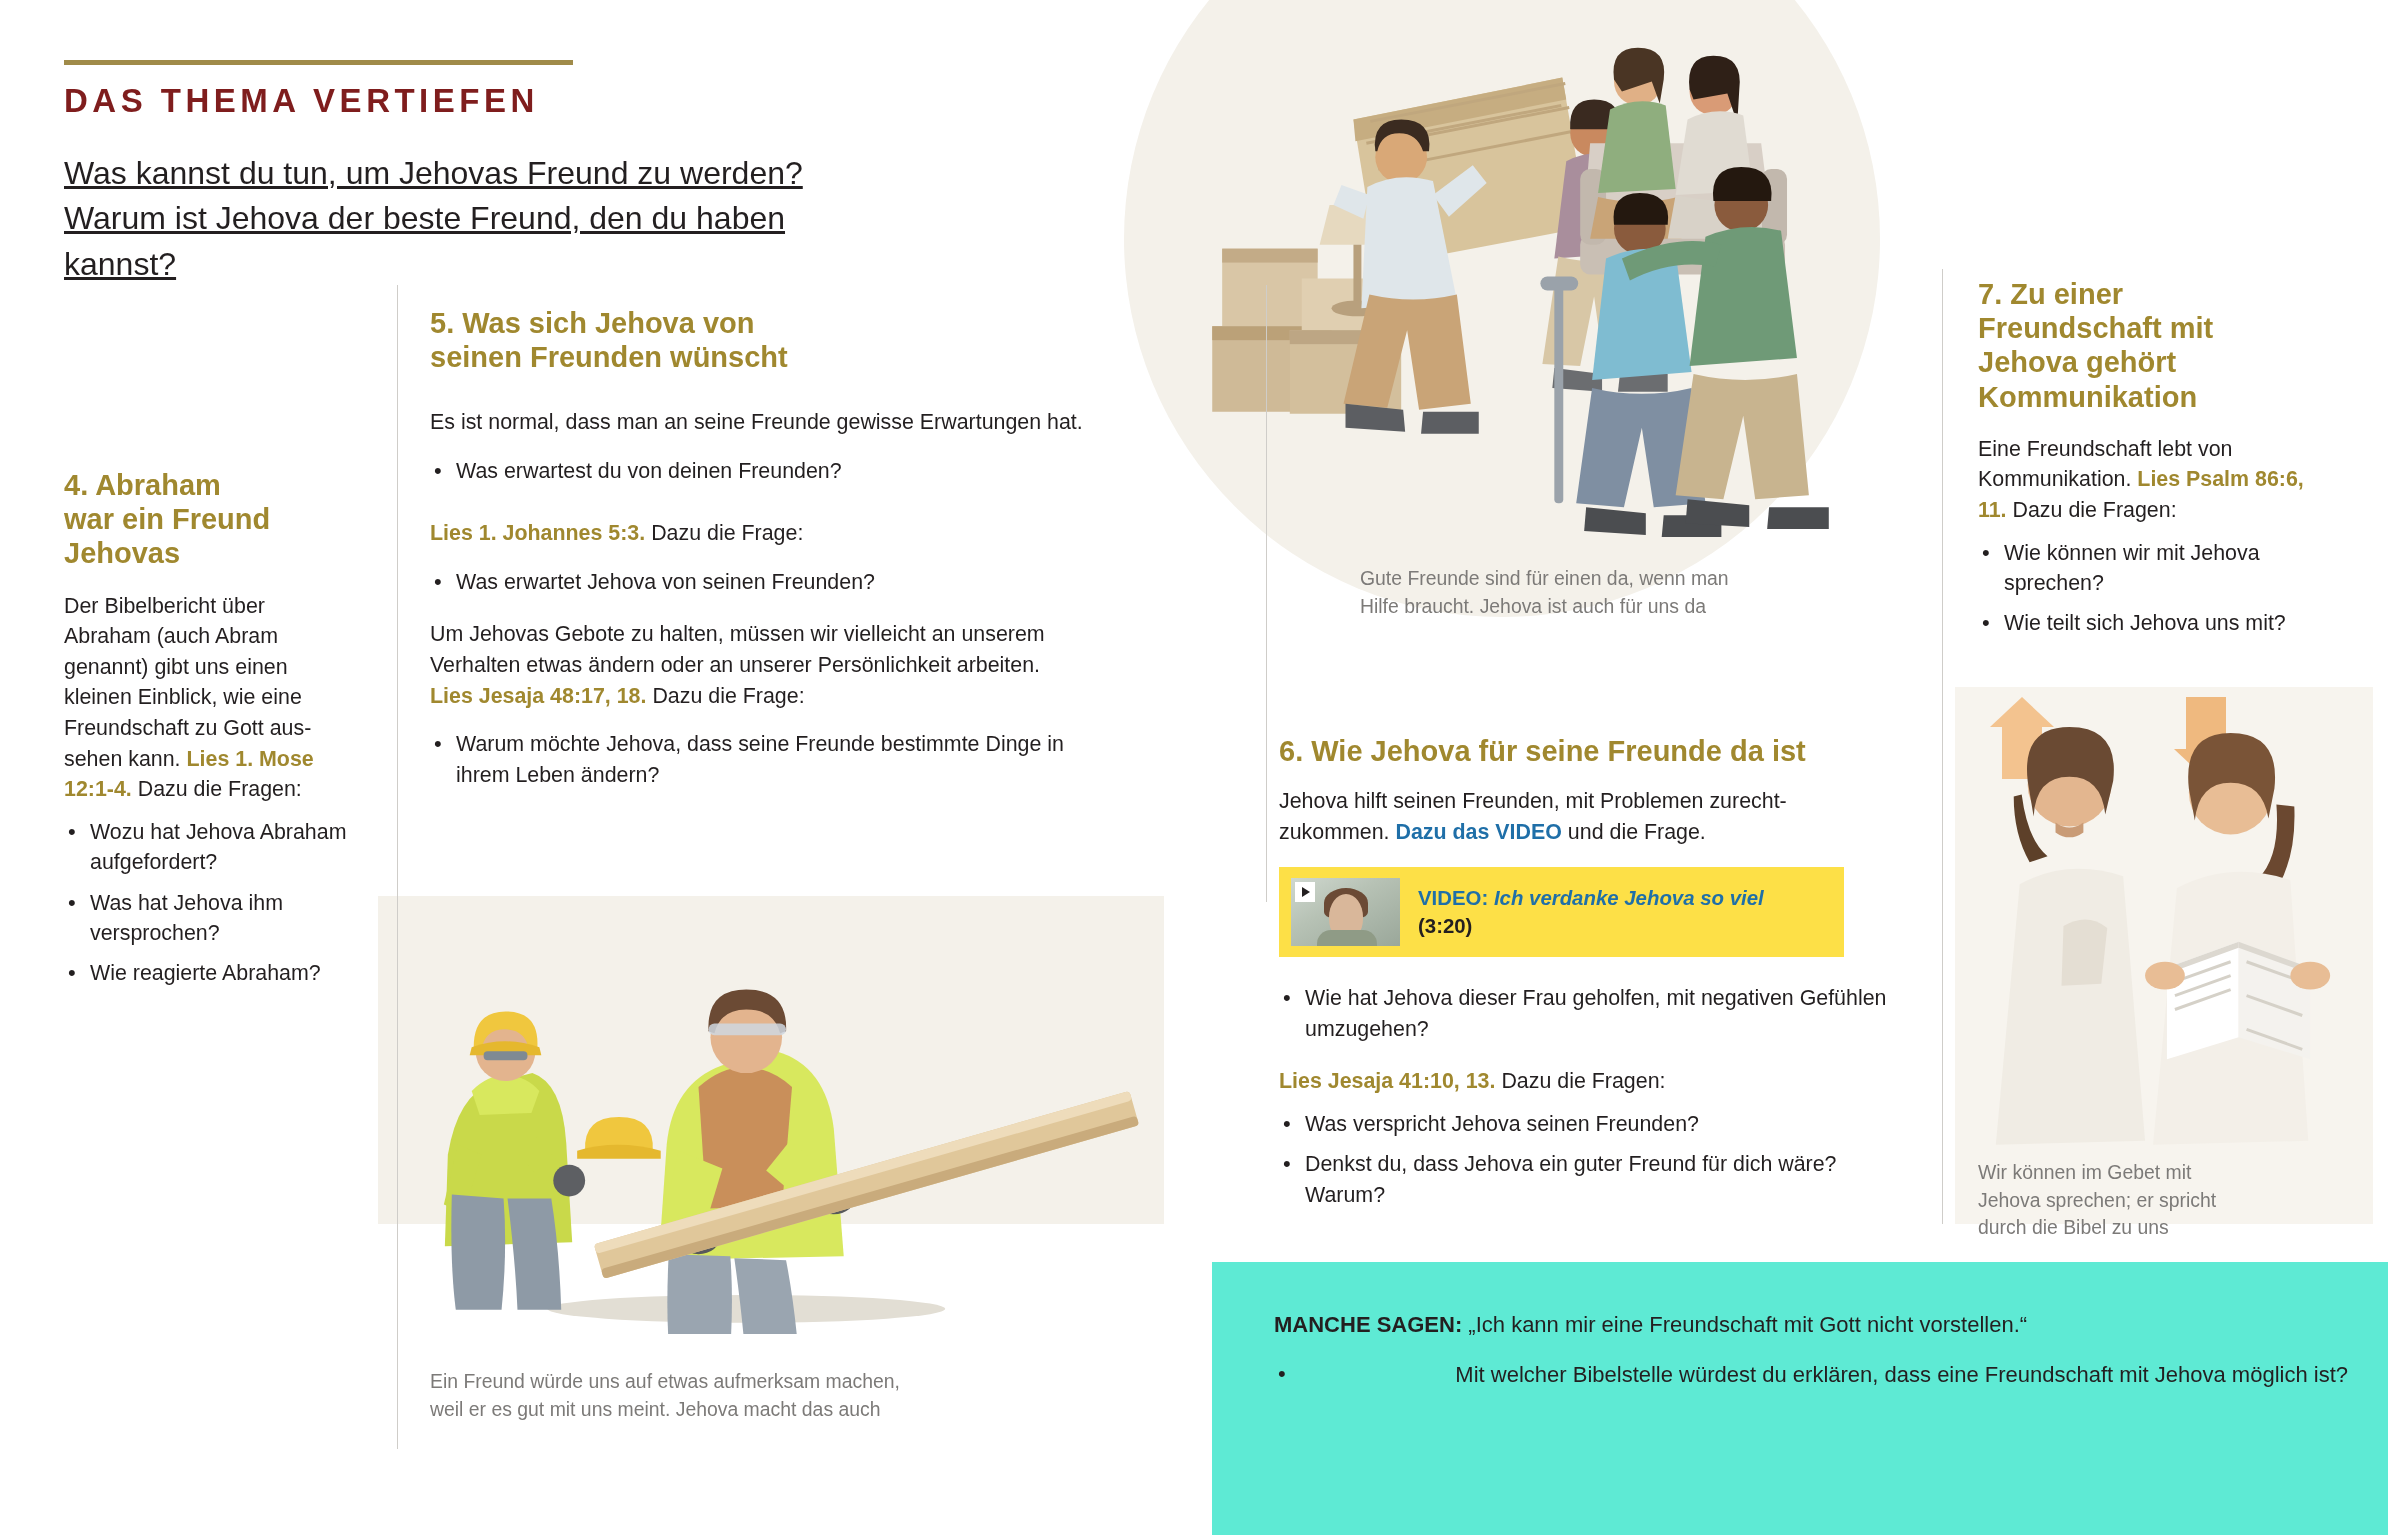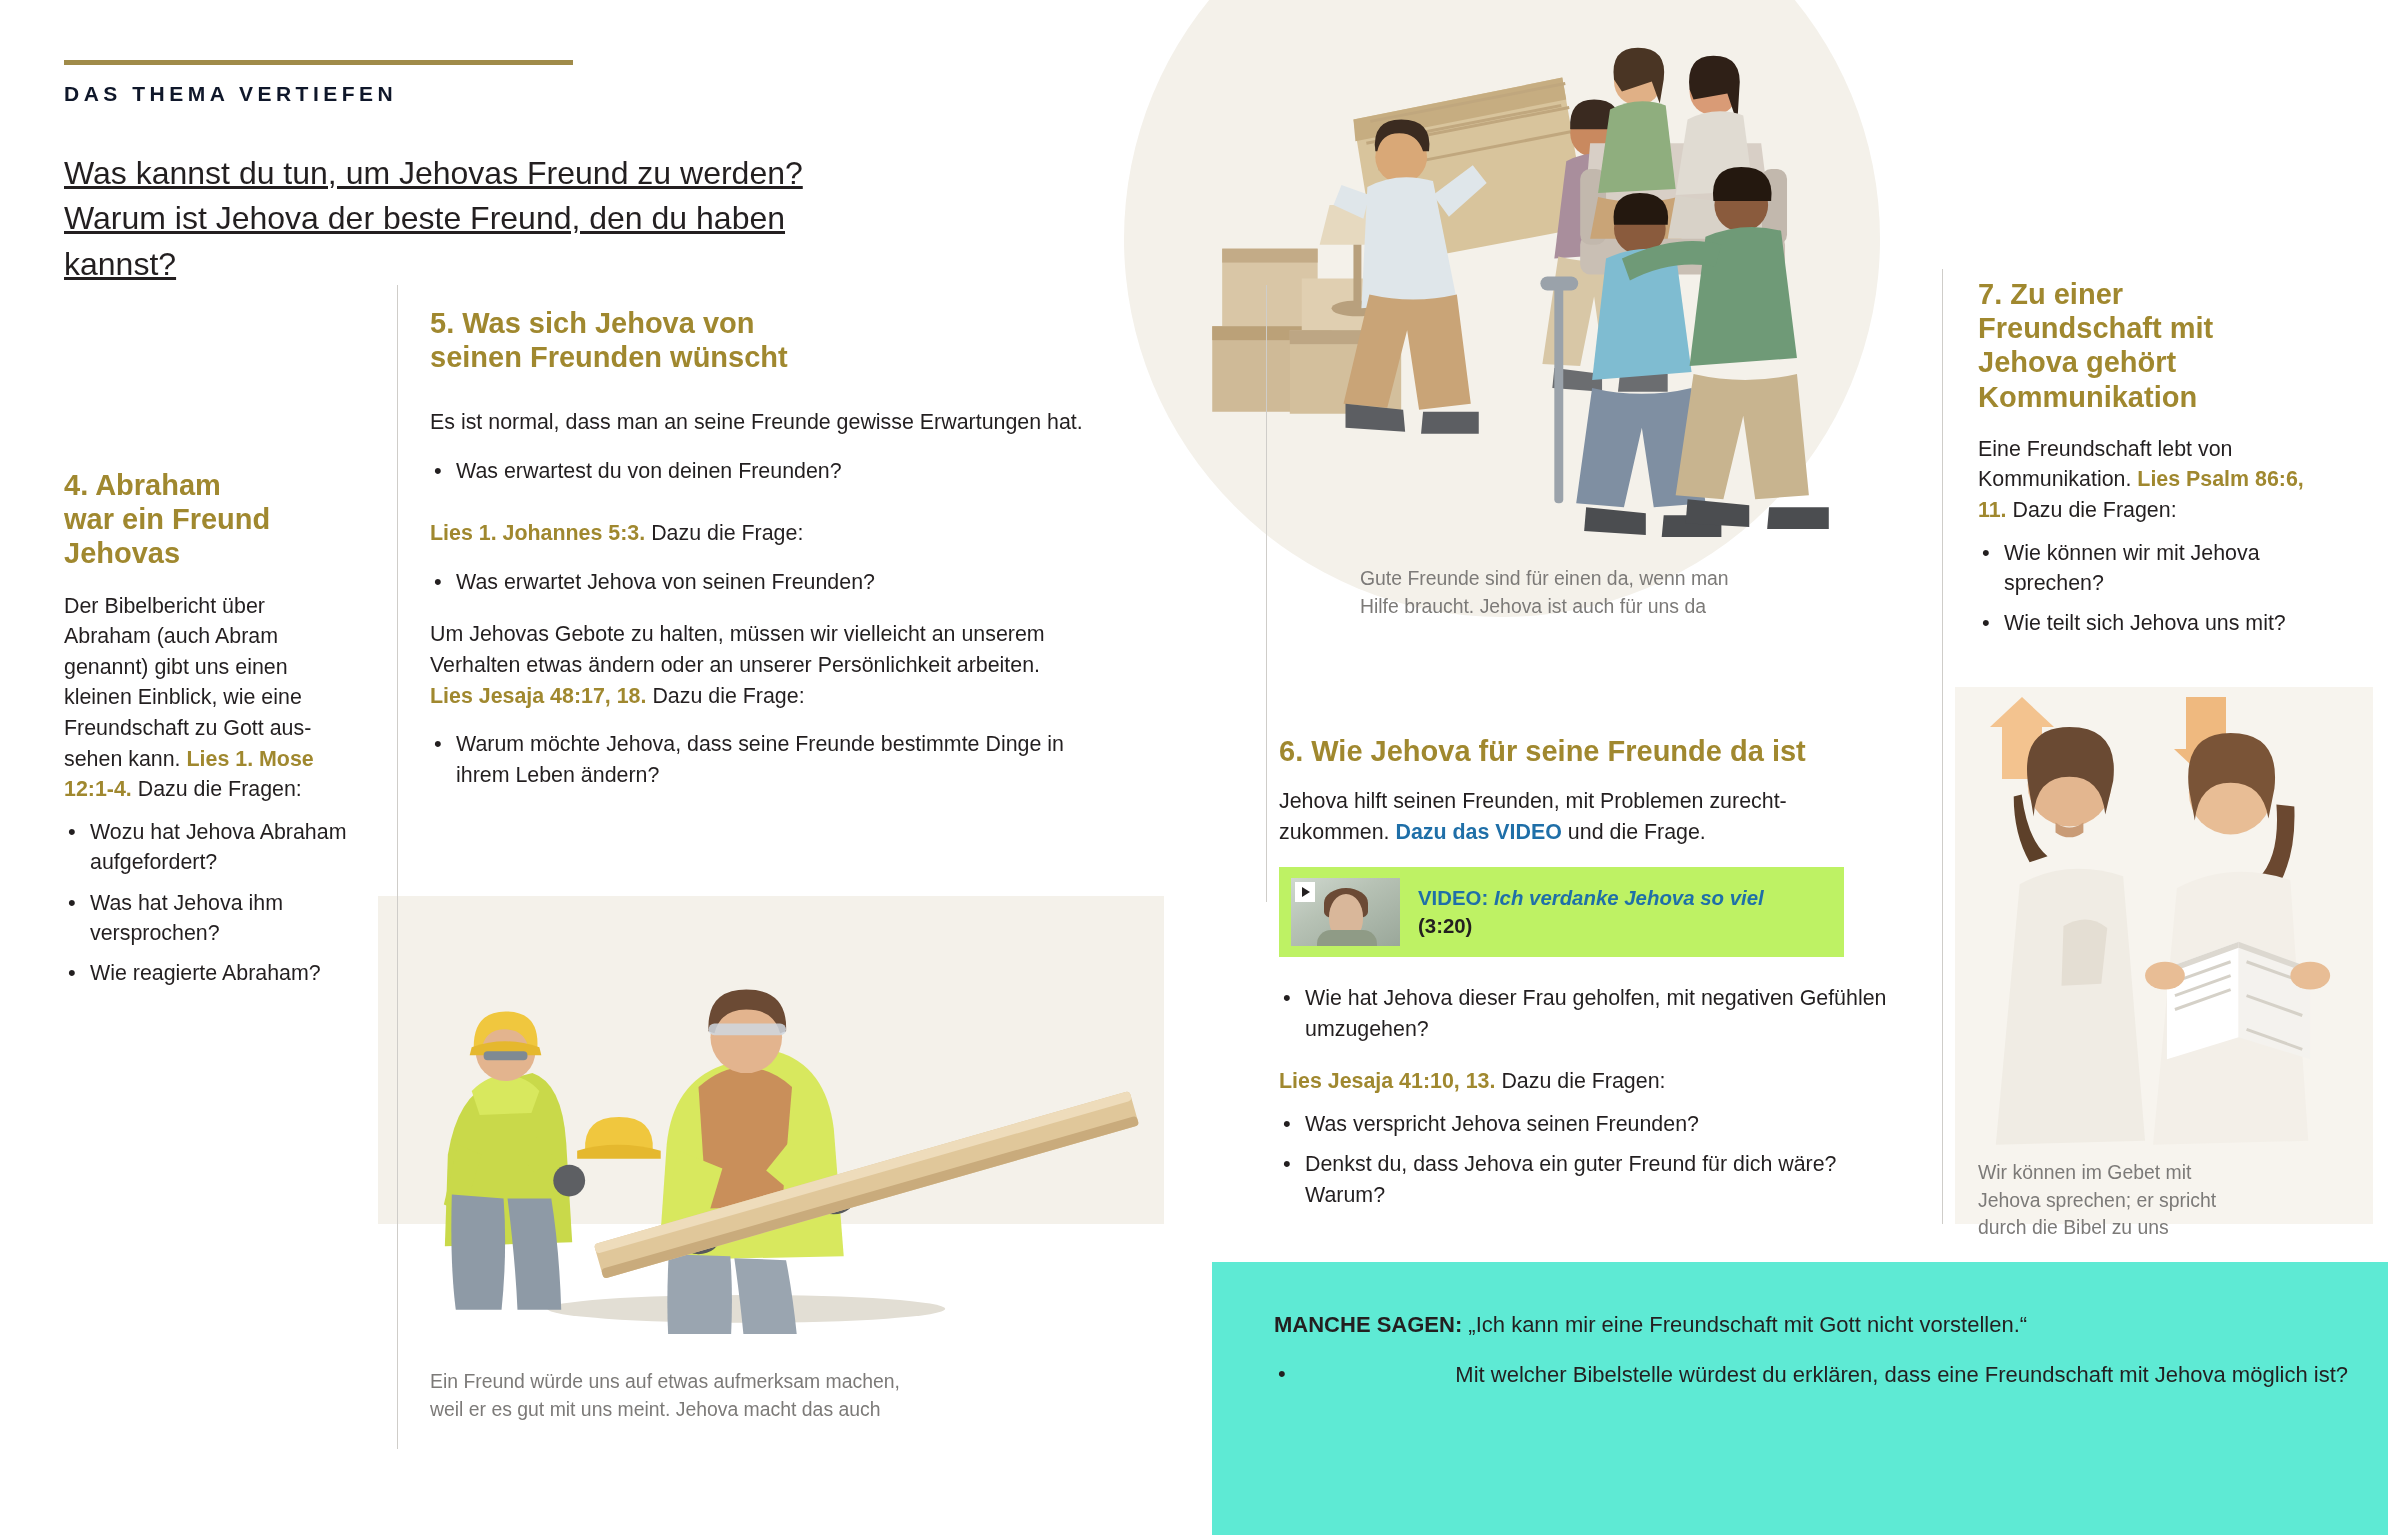--- a/index.html
+++ b/index.html
@@ -59,24 +59,24 @@
     top: 60px;
     width: 509px;
     height: 5px;
     background: #a08b49;
     z-index: 2;
   }
   .kicker {
     position: absolute;
     left: 64px;
     top: 82px;
-    font-size: 21px;
+    font-size: 33px;
     letter-spacing: 4.5px;
     font-weight: bold;
-    color: #0f172a;
+    color: #7f1d1d;
     z-index: 2;
   }
   .intro {
     position: absolute;
     left: 64px;
     top: 151px;
     width: 816px;
     font-size: 32px;
     line-height: 1.42;
     color: #231f20;
@@ -198,21 +198,21 @@
     position: absolute;
     left: 1279px;
     top: 734px;
     width: 617px;
     z-index: 2;
   }
   .sec6 .h-sec { font-size: 29px; }
   .sec6 p { margin: 18px 0 0 0; }
   .video-box {
     margin-top: 20px;
-    background: #bef264;
+    background: #fde047;
     width: 565px;
     height: 90px;
     display: flex;
     align-items: center;
     padding: 0;
   }
   .video-thumb {
     width: 109px;
     height: 68px;
     margin-left: 12px;

